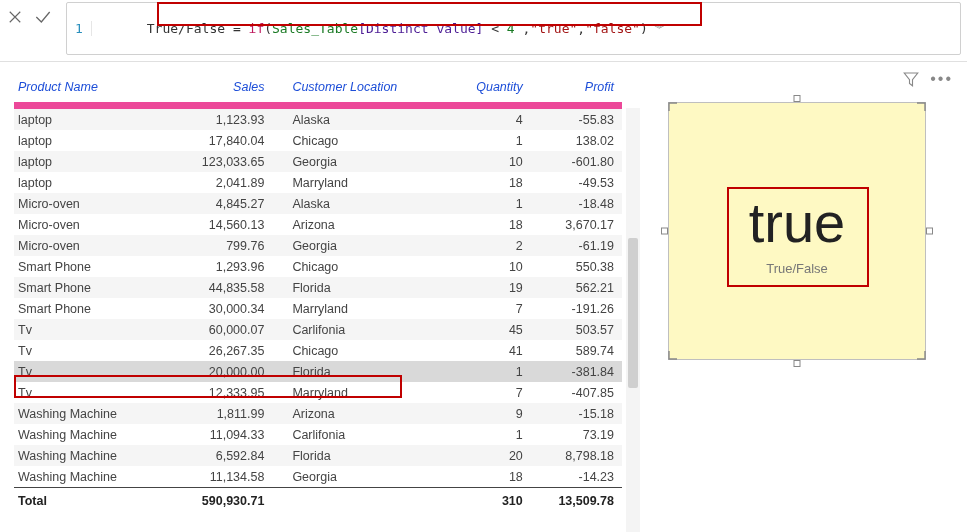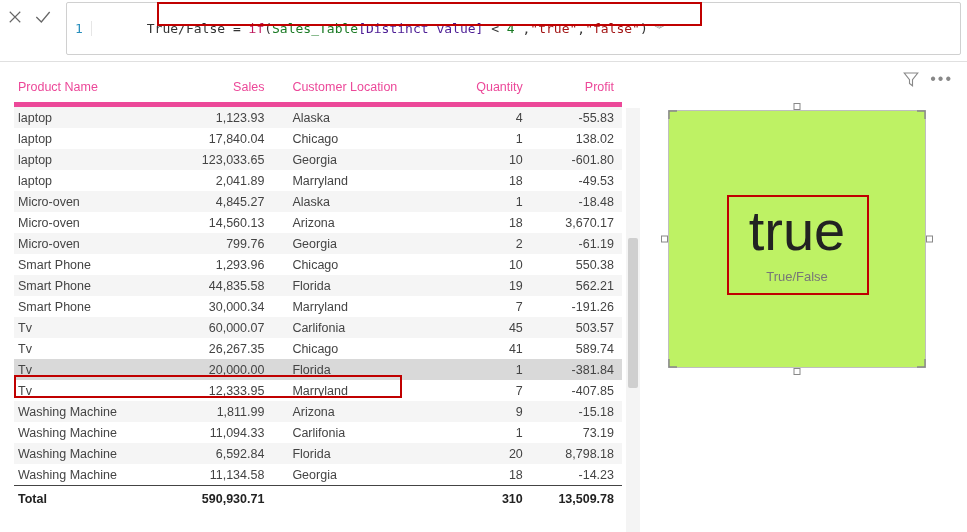--- a/index.html
+++ b/index.html
@@ -92,24 +92,25 @@
     overflow: hidden;
   }
   table.data {
     border-collapse: collapse;
     width: 100%;
     font-size: 12.5px;
   }
   table.data th {
     text-align: left;
     font-weight: 400;
-    color: #ec4899;
+    color: #1d4ed8;
     padding: 10px 8px 8px 4px;
-    border-bottom: 5px solid #ec4899;
+    border-bottom: 7px solid #ec4899;
     background: #fff;
+    font-style: italic;
   }
   table.data th.num, table.data td.num { text-align: right; }
   table.data td {
     padding: 3.5px 8px 3.5px 4px;
     color: #444;
   }
   table.data tbody tr.alt { background: #f5f5f5; }
   table.data tbody tr.first-row td { color: #bbb; }
   table.data tbody tr.selected { background: #d9d9d9; }
   table.data tfoot td {
@@ -153,26 +154,26 @@
     top: 0;
     right: 6px;
     display: flex;
     gap: 10px;
     color: #888;
   }
   .filter-icon svg { width: 18px; height: 18px; }
   .more-icon { font-size: 16px; letter-spacing: 2px; line-height: 18px; }
 
   .visual-frame {
-    margin-top: 40px;
+    margin-top: 32px;
     width: 258px;
     height: 258px;
     border: 1px solid #bfbfbf;
     position: relative;
-    background: #bef264;
+    background: #fef9c3;
   }
   .handle {
     position: absolute;
     width: 14px; height: 14px;
   }
   .handle svg { width: 14px; height: 14px; }
   .h-tl { top: -1px; left: -1px; }
   .h-tr { top: -1px; right: -1px; }
   .h-bl { bottom: -1px; left: -1px; }
   .h-br { bottom: -1px; right: -1px; }

